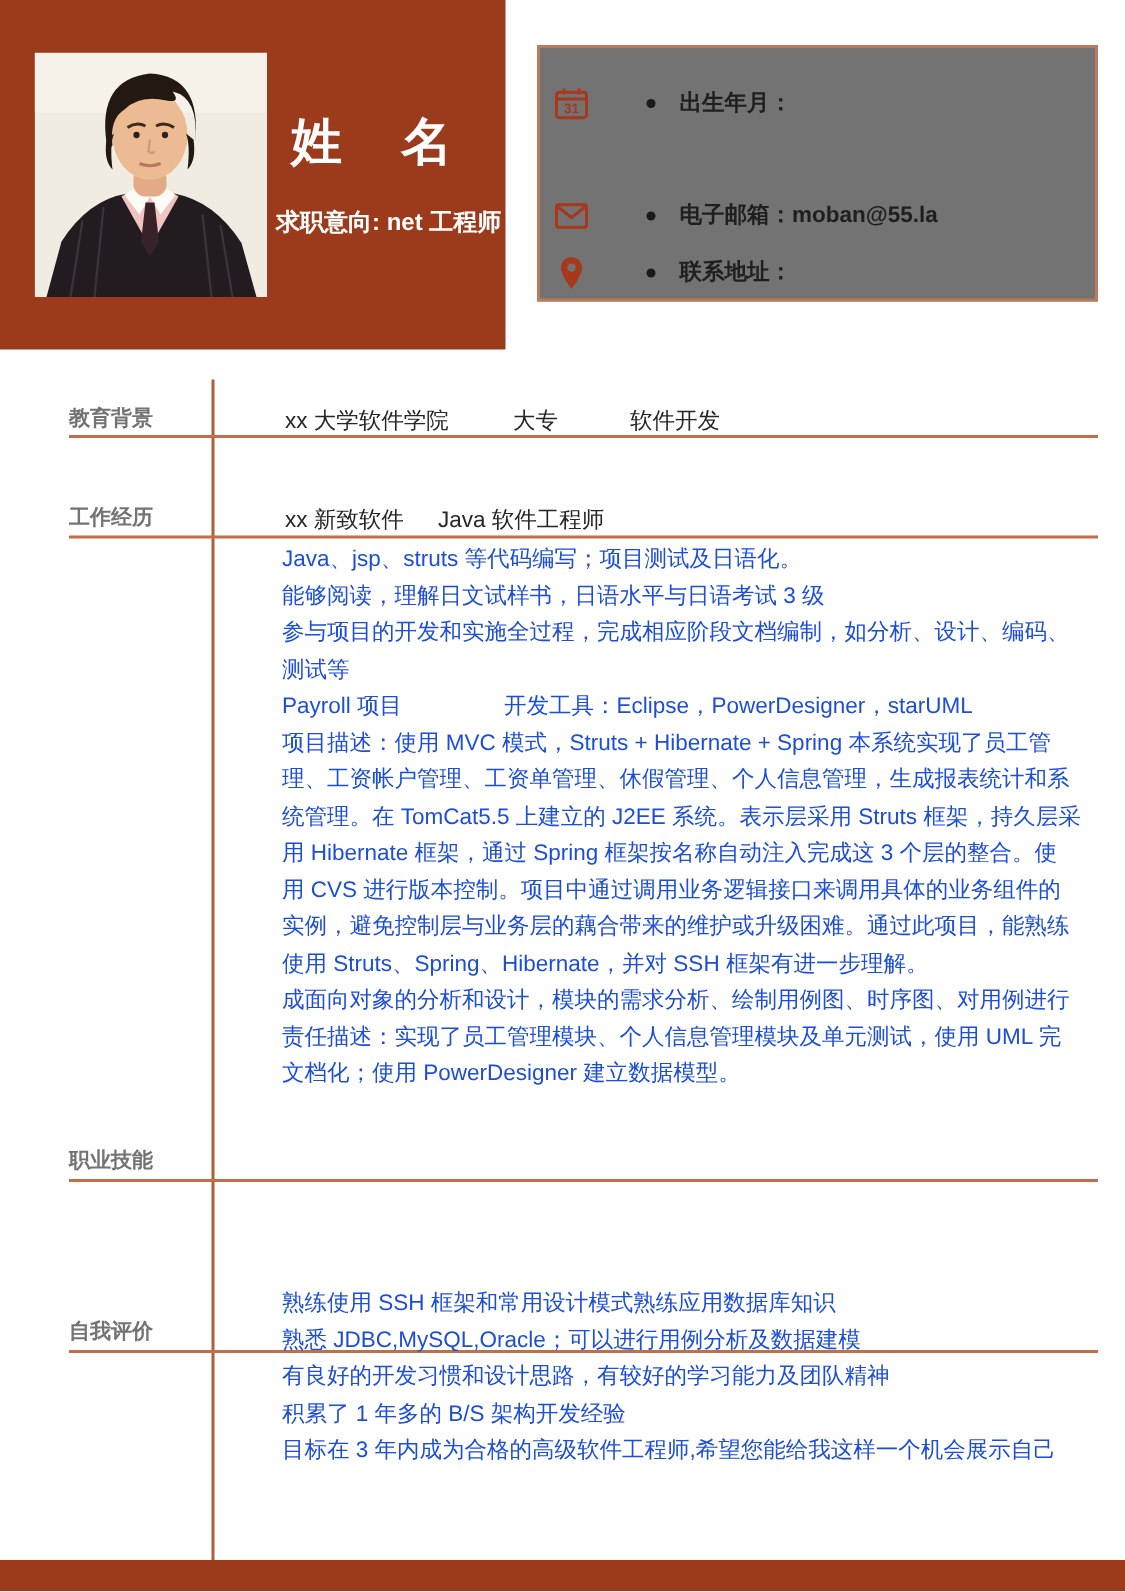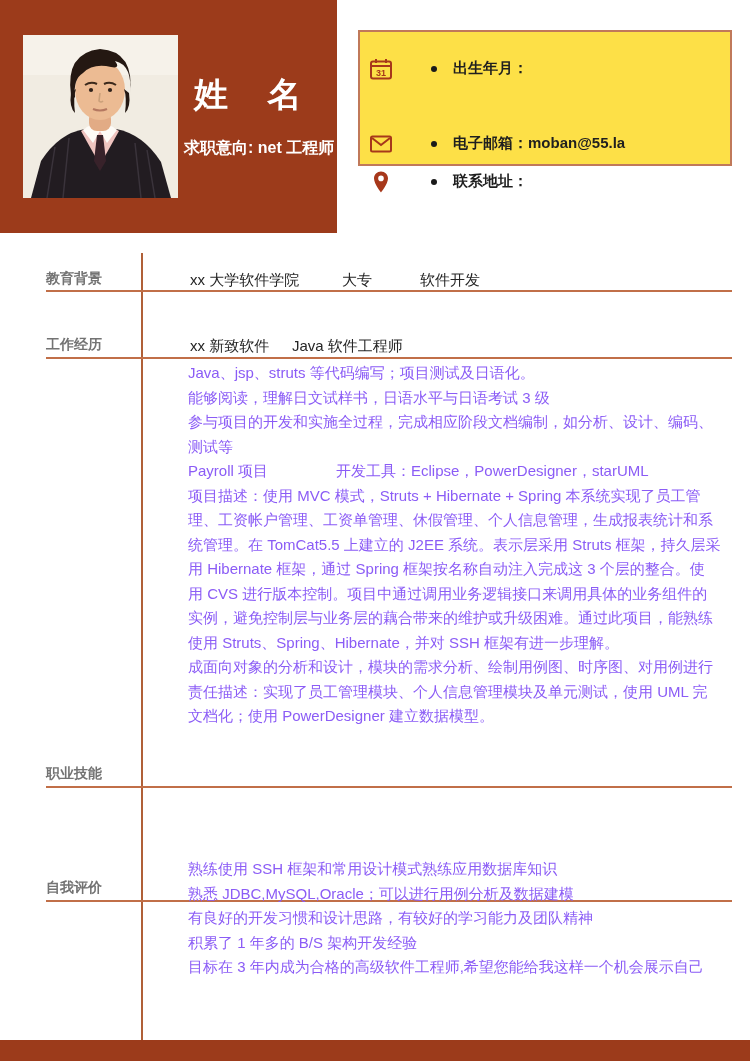--- a/index.html
+++ b/index.html
@@ -6,35 +6,35 @@
   body{font-family:"Liberation Sans","DejaVu Sans",sans-serif;}
   .page{position:relative;width:750px;height:1061px;background:#ffffff;overflow:hidden;}
 
   
   .banner{position:absolute;left:0;top:0;width:337px;height:233px;background:#9c3b1b;}
   .photo{position:absolute;left:23px;top:35px;width:155px;height:163px;overflow:hidden;}
   .name{position:absolute;left:194px;top:72px;font-size:34px;font-weight:bold;color:#ffffff;word-spacing:30px;white-space:nowrap;}
   .intention{position:absolute;left:184px;top:138px;font-size:16px;font-weight:bold;color:#ffffff;white-space:nowrap;}
 
   
-  .contact{position:absolute;left:358px;top:30px;width:374px;height:136px;border:2px solid #c0795a;box-sizing:border-box;background:#fde047;}
+  .contact{position:absolute;left:358px;top:30px;width:374px;height:171px;border:2px solid #c0795a;box-sizing:border-box;background:#737373;}
   .c-row{position:absolute;left:0;width:100%;height:32px;}
   .c-icon{position:absolute;left:9px;top:3px;width:24px;height:24px;}
   .c-bullet{position:absolute;left:71px;top:12px;width:6px;height:6px;border-radius:50%;background:#1a1a1a;}
   .c-label{position:absolute;left:93px;top:5px;font-size:15px;font-weight:bold;color:#1f1f1f;white-space:nowrap;}
 
   
   .vline{position:absolute;left:141px;top:253px;width:2px;height:787px;background:#b06038;}
   .hline{position:absolute;left:46px;width:686px;height:2px;background:#c16f48;}
 
   
   .sec-title{position:absolute;left:46px;font-size:14px;font-weight:bold;color:#737373;white-space:nowrap;}
   .row{position:absolute;left:190px;height:22px;font-size:15px;color:#262626;white-space:nowrap;}
   .row .f2{position:absolute;white-space:nowrap;}
-  .textblock{position:absolute;left:188px;width:552px;font-size:15px;color:#8b5cf6;}
+  .textblock{position:absolute;left:188px;width:552px;font-size:15px;color:#1d4ed8;}
   .bl{height:24.5px;line-height:24.5px;white-space:nowrap;}
   .payroll-row{position:relative;}
   .payroll-row .tools{position:absolute;left:148px;top:0;white-space:nowrap;}
 
   .footer-bar{position:absolute;left:0;top:1040px;width:750px;height:21px;background:#9c3b1b;}
 </style>
 </head>
 <body>
 
 <div class="page">

